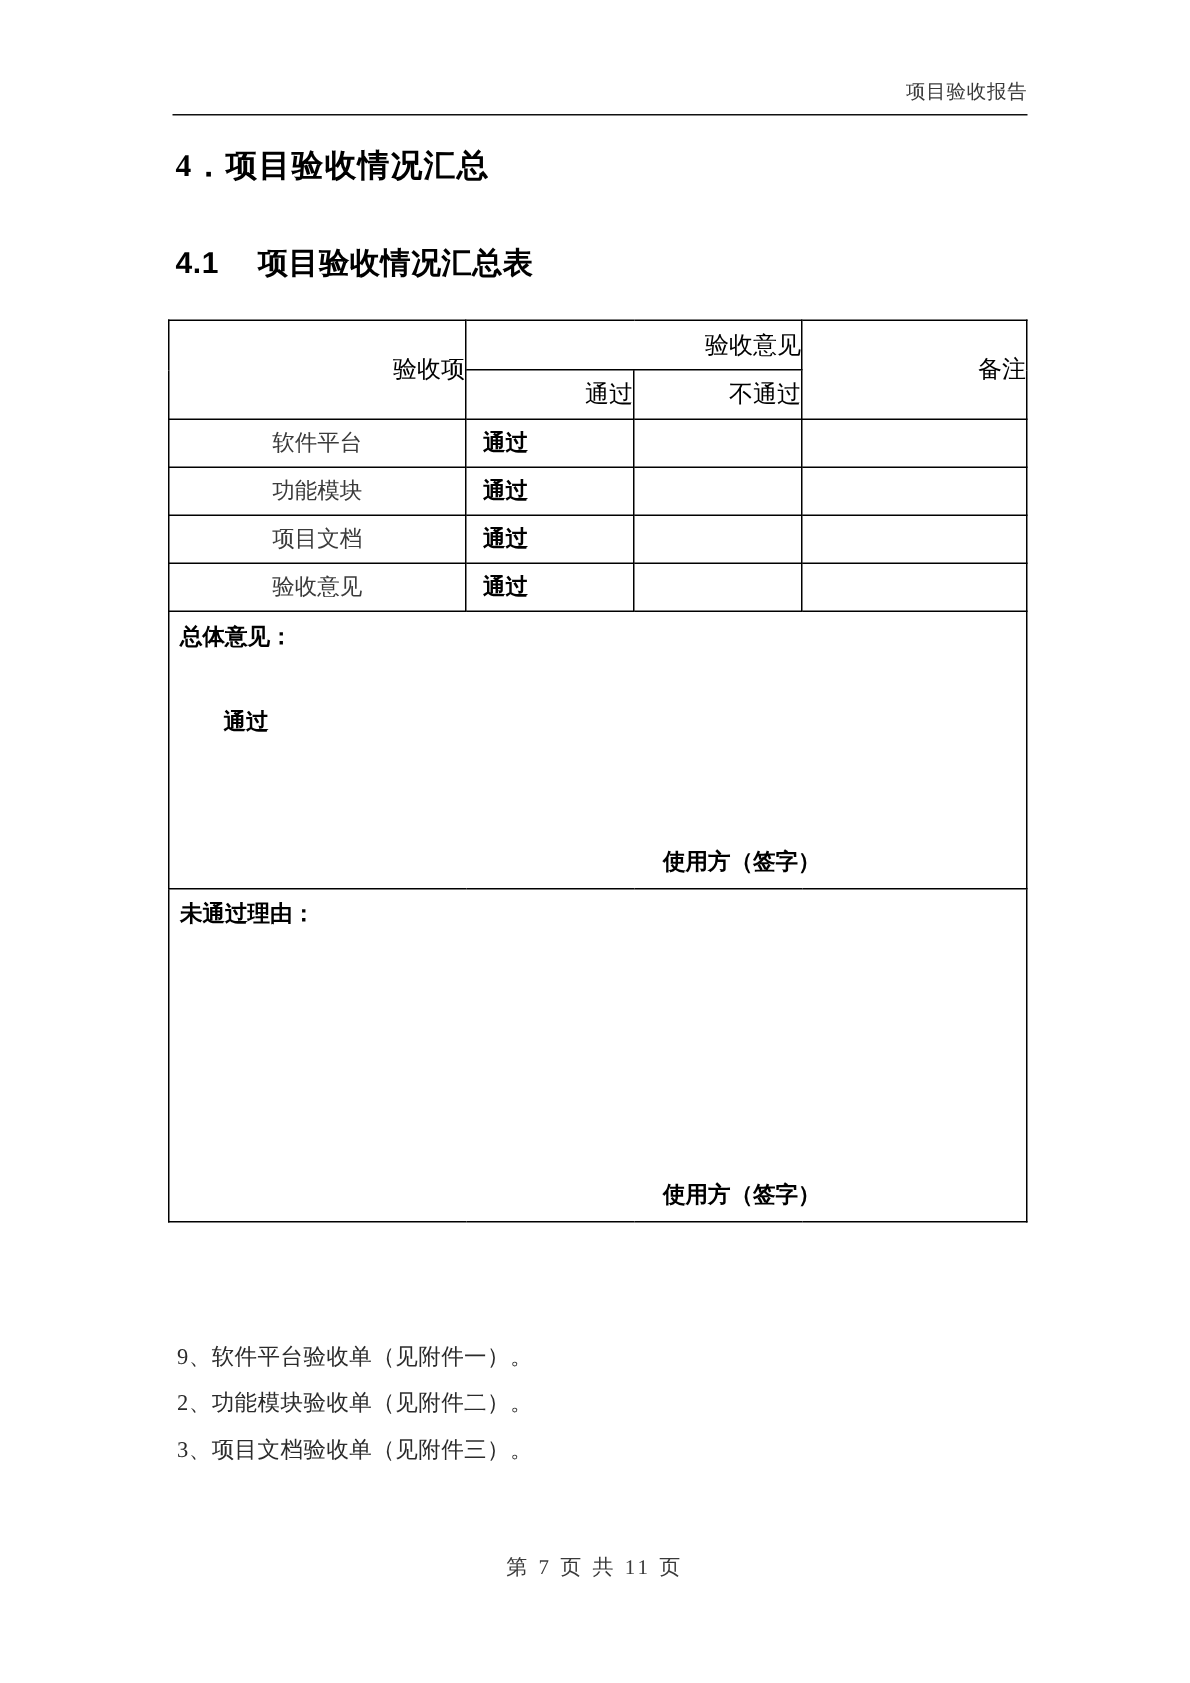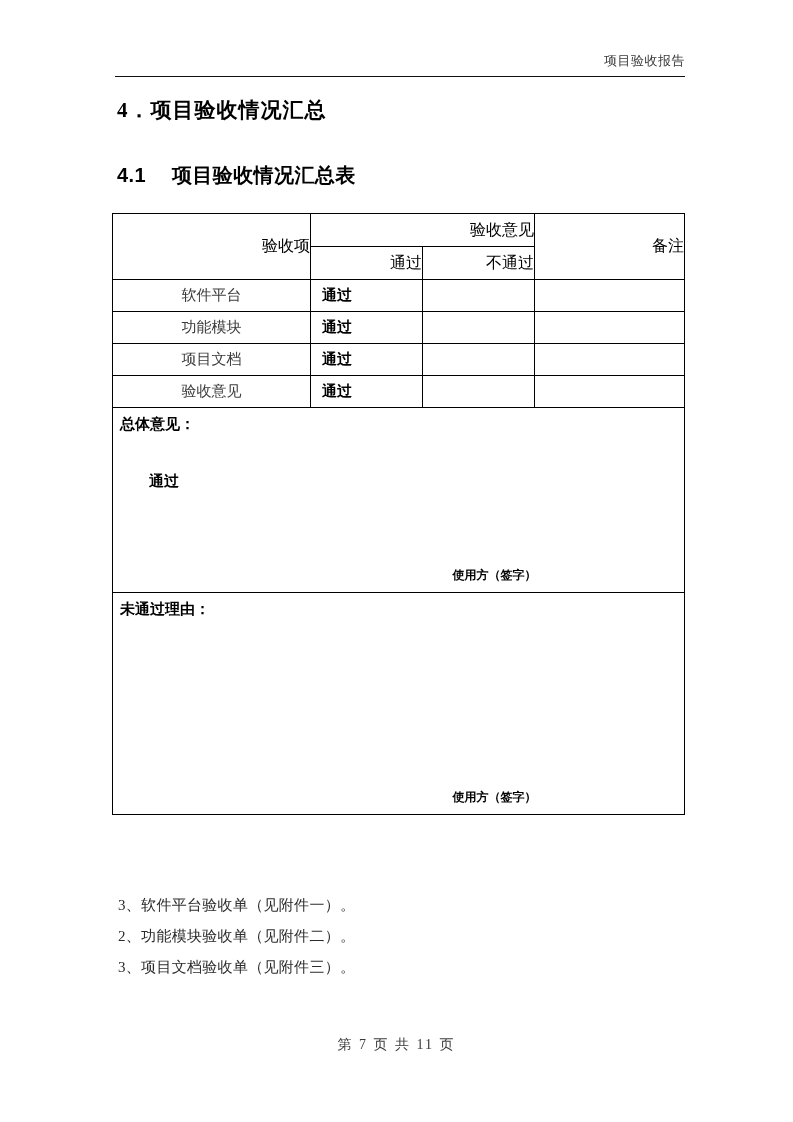--- a/index.html
+++ b/index.html
@@ -135,21 +135,21 @@
     font-size: 15px;
     font-weight: bold;
     white-space: nowrap;
   }
   .op-sign {
     position: absolute;
     left: 0;
     right: 0;
     bottom: 8px;
     text-align: center;
-    font-size: 12px;
+    font-size: 15px;
     font-weight: bold;
     padding-left: 192px;
     box-sizing: border-box;
     white-space: nowrap;
   }
 
   
   .att-list {
     position: absolute;
     left: 118px;
@@ -248,20 +248,20 @@
           <span class="op-label">未通过理由：</span>
           <span class="op-body"></span>
           <span class="op-sign">使用方（签字）</span>
         </td>
       </tr>
     </tbody>
   </table>
 
 
   <div class="att-list">
-    <div class="att-item">3、软件平台验收单（见附件一）。</div>
+    <div class="att-item">9、软件平台验收单（见附件一）。</div>
     <div class="att-item">2、功能模块验收单（见附件二）。</div>
     <div class="att-item">3、项目文档验收单（见附件三）。</div>
   </div>
 
   <div class="footer">第 7 页 共 11 页</div>
 
 </div>
 
 </body></html>

